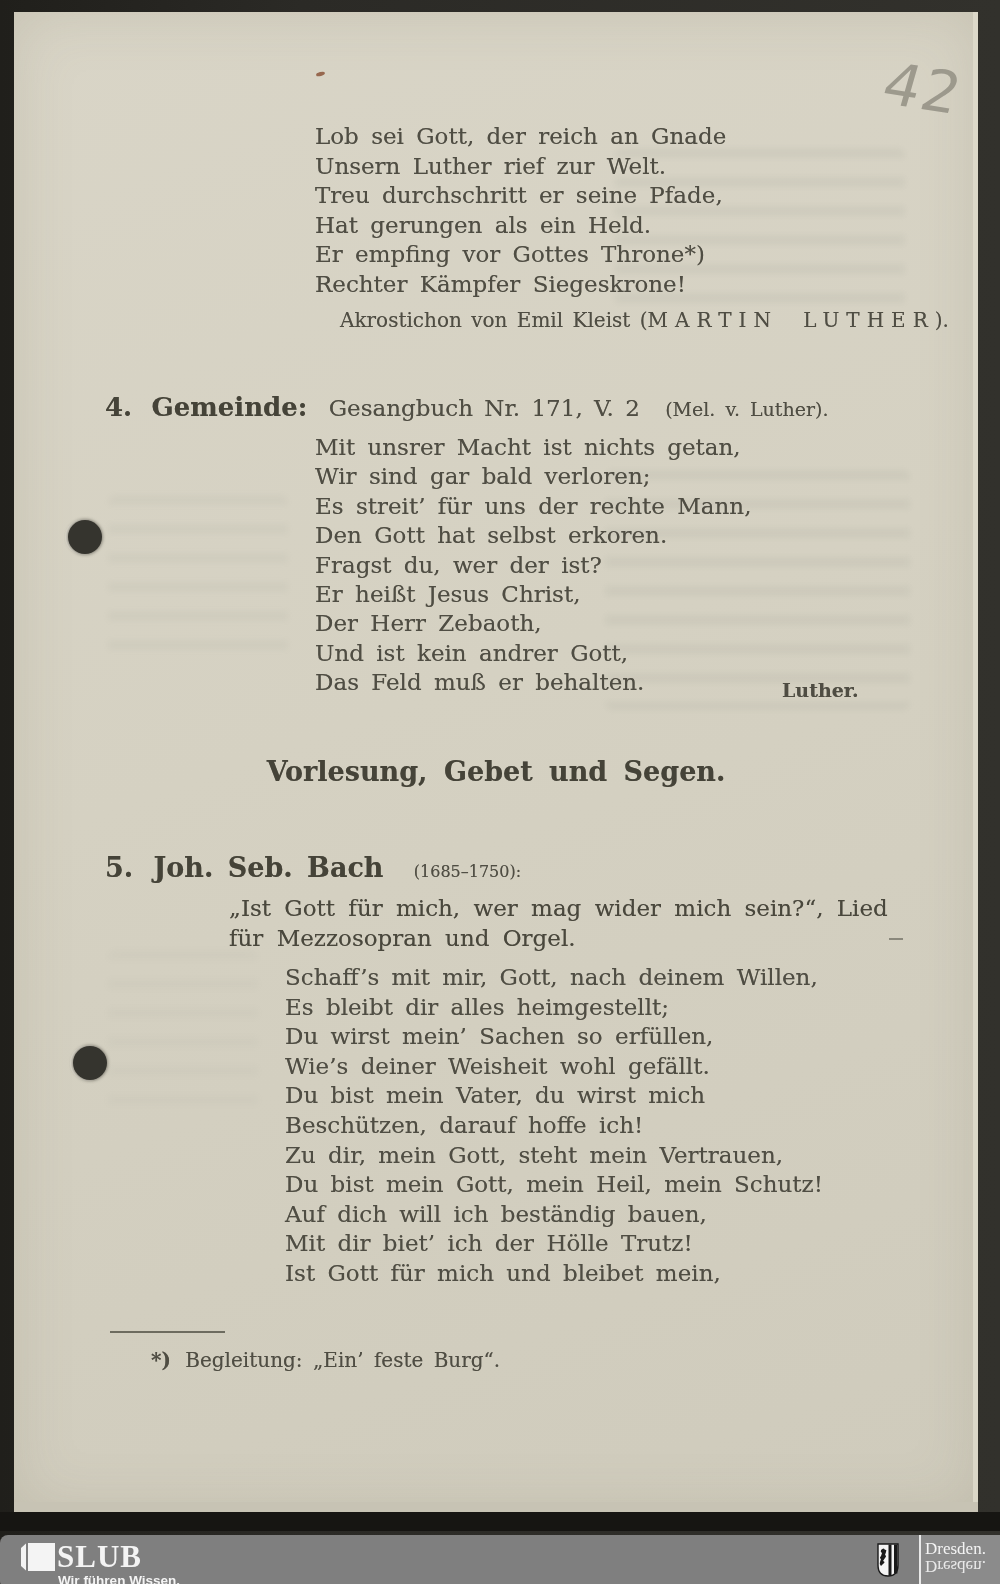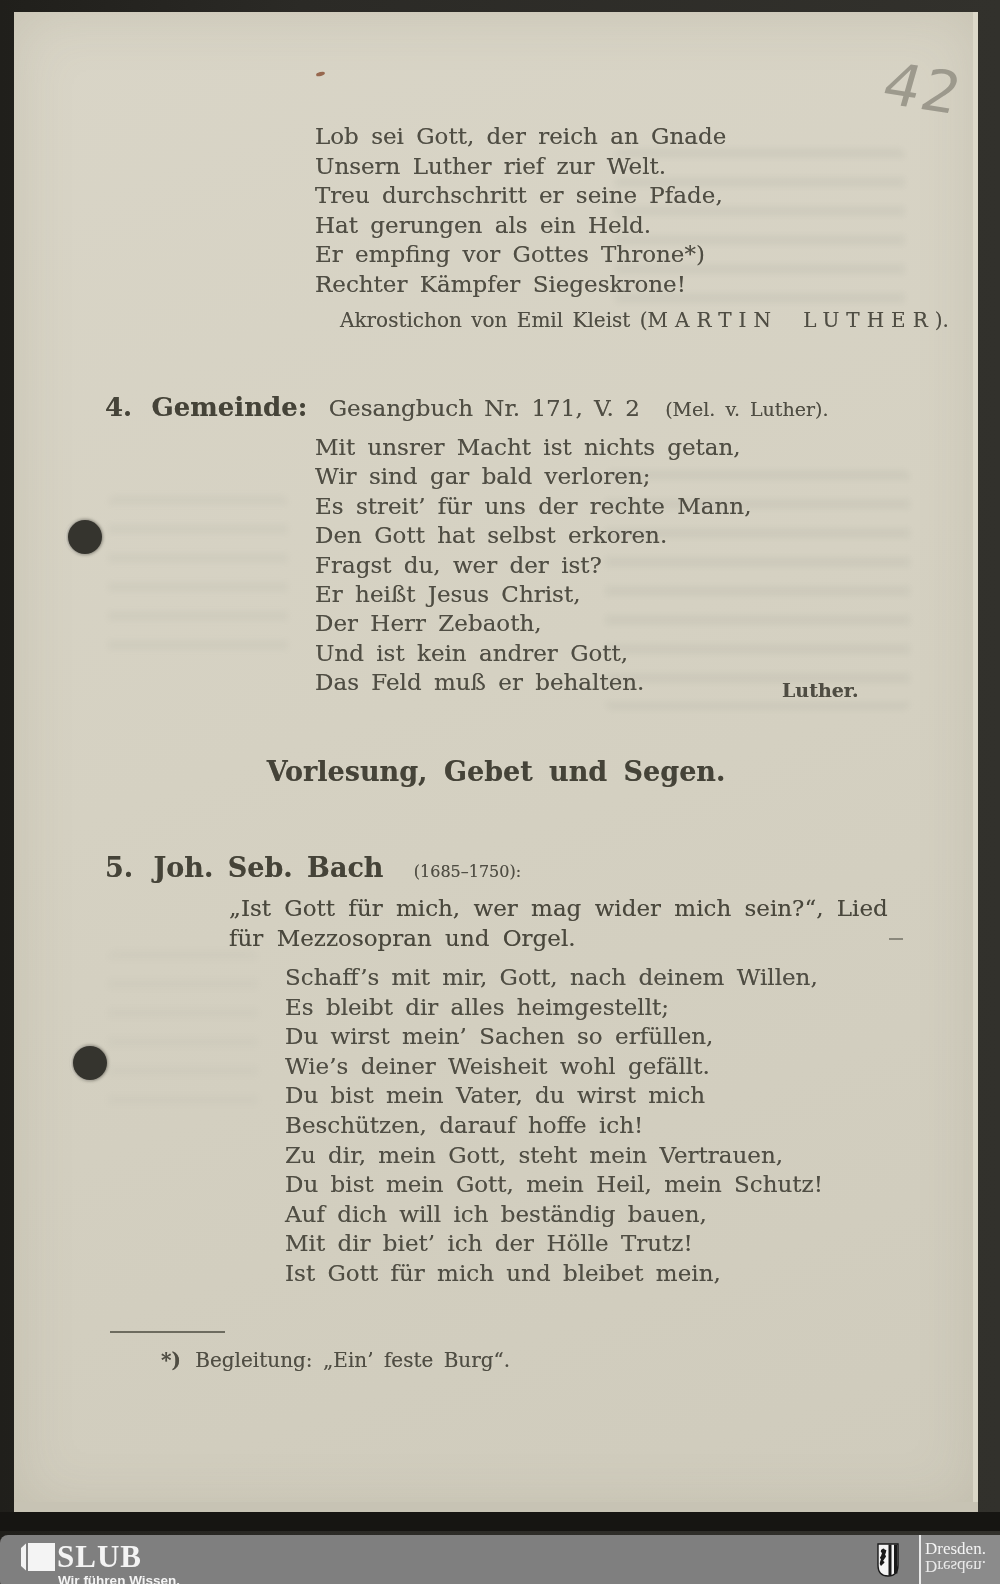--- a/index.html
+++ b/index.html
@@ -119,21 +119,21 @@
     <div>Du bist mein Vater, du wirst mich</div>
     <div>Beschützen, darauf hoffe ich!</div>
     <div>Zu dir, mein Gott, steht mein Vertrauen,</div>
     <div>Du bist mein Gott, mein Heil, mein Schutz!</div>
     <div>Auf dich will ich beständig bauen,</div>
     <div>Mit dir biet’ ich der Hölle Trutz!</div>
     <div>Ist Gott für mich und bleibet mein,</div>
   </div>
 
   <div class="rule" style="left:110px;top:1331px;width:115px;"></div>
-  <div class="verse ink small" style="left:161px;top:1346px;word-spacing:4px;">
+  <div class="verse ink small" style="left:151px;top:1346px;word-spacing:4px;">
     <span style="font-weight:bold;">*)</span>
     <span style="margin-left:4px;">Begleitung: „Ein’ feste Burg“.</span>
   </div>
 
   <div class="footer">
     <div class="footer-right"></div>
     <div class="footer-sep"></div>
 
     <svg class="book-icon" width="38" height="33" viewBox="0 0 38 33">
       <polygon points="9,2 36,2 36,30 9,30" fill="#f4f4f4"></polygon>

